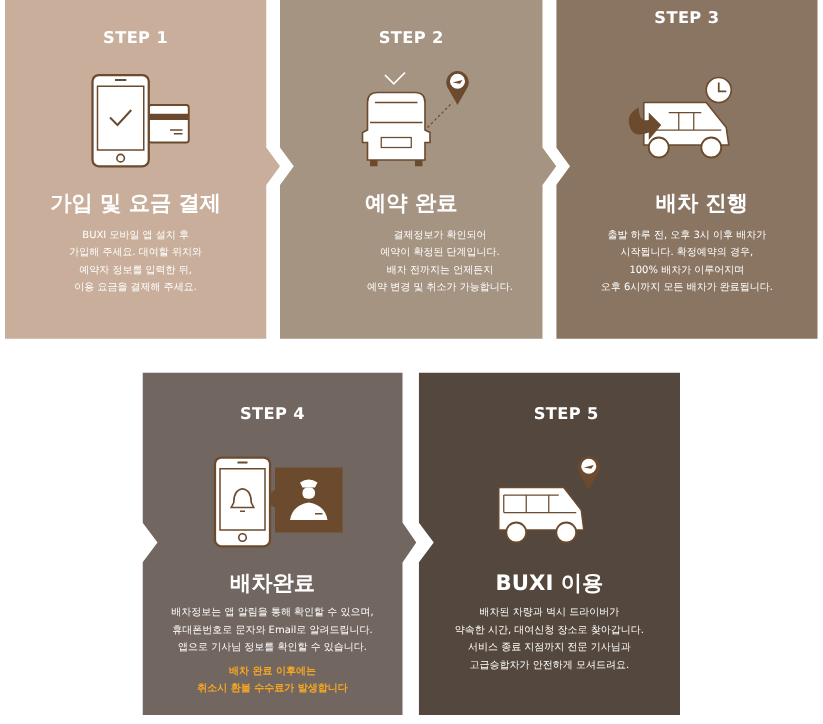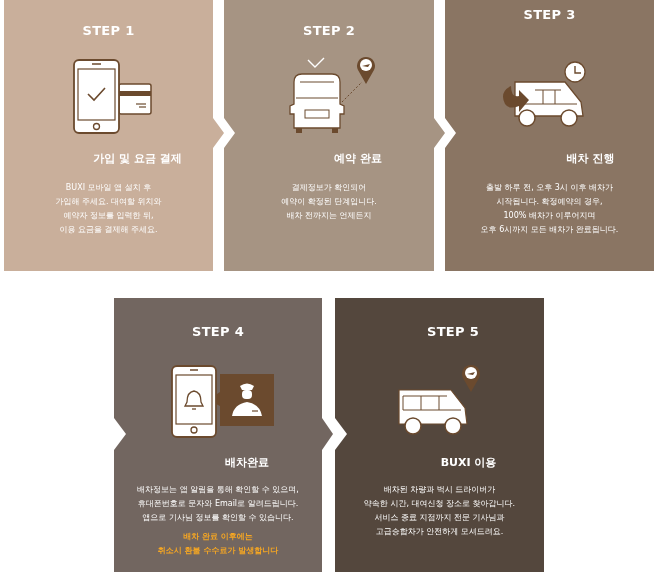--- a/index.html
+++ b/index.html
@@ -2,21 +2,21 @@
 <html><head>
 <meta charset="utf-8">
 <style>
   html, body { margin:0; padding:0; background:#ffffff; }
   body { width:658px; height:579px; position:relative; overflow:hidden;
          font-family:"DejaVu Sans","Liberation Sans",sans-serif; }
   .panel { position:absolute; color:#ffffff; text-align:center; }
   .panel .shape { position:absolute; left:0; top:0; }
   .step-label { position:absolute; left:0; right:0; font-weight:bold; font-size:13px; letter-spacing:0.3px; }
   .icon { position:absolute; }
-  .title { position:absolute; left:16px; right:0; font-weight:bold; font-size:11px;padding-left:13px; }
+  .title { position:absolute; left:0; right:0; font-weight:bold; font-size:17px; }
   .desc { position:absolute; left:0; right:0; font-size:8px; line-height:14px; }
   .desc div { white-space:nowrap; }
   .warn { position:absolute; left:0; right:0; font-size:8px; line-height:14px; font-weight:bold; }
 </style>
 </head>
 <body>
 
 <div class="panel" style="left:4px;top:0;width:222px;height:272px;">
   <svg class="shape" width="222" height="272">
     <polygon points="0,0 209,0 209,118 220,133 209,148 209,271 0,271" fill="#C9AF9B"></polygon>
@@ -54,24 +54,25 @@
     <line x1="8" y1="46" x2="50" y2="46" stroke="#6B4A2E" stroke-width="1.2"></line>
     <rect x="17" y="58" width="24" height="8" fill="none" stroke="#6B4A2E" stroke-width="1"></rect>
     <rect x="8" y="76" width="6" height="5" fill="#6B4A2E"></rect>
     <rect x="44" y="76" width="6" height="5" fill="#6B4A2E"></rect>
     <line x1="54" y1="50" x2="74" y2="30" stroke="#6B4A2E" stroke-width="1" stroke-dasharray="2,2"></line>
     <path d="M78,32 L70,18 A9,9 0 1 1 86,18 Z" fill="#6B4A2E"></path>
     <circle cx="78" cy="13" r="6" fill="#fff"></circle>
     <path d="M74,14 L82,12 L80,15 Z" fill="#6B4A2E"></path>
   </svg>
   <div class="title" style="top:151px;width:210px;">예약 완료</div>
-  <div class="desc" style="top:181px;width:210px;">
+  <div class="desc" style="top:181px;width:210px;padding-left:23px;">
     <div>결제정보가 확인되어</div>
     <div>예약이 확정된 단계입니다.</div>
     <div>배차 전까지는 언제든지</div>
+    <div>예약 변경 및 취소가 가능합니다.</div>
   </div>
 </div>
 
 <div class="panel" style="left:445px;top:0;width:210px;height:272px;">
   <svg class="shape" width="210" height="272">
     <polygon points="0,0 209,0 209,271 0,271 0,148 11,133 0,118" fill="#8A7563"></polygon>
   </svg>
   <div class="step-label" style="top:7px;width:209px;">STEP 3</div>
   <svg class="icon" style="left:50px;top:58px;" width="100" height="74" viewBox="0 0 100 74">
     <path d="M20,24 L70,24 L86,44 L88,58 L20,58 Z" fill="#fff" stroke="#6B4A2E" stroke-width="1.3"></path>

